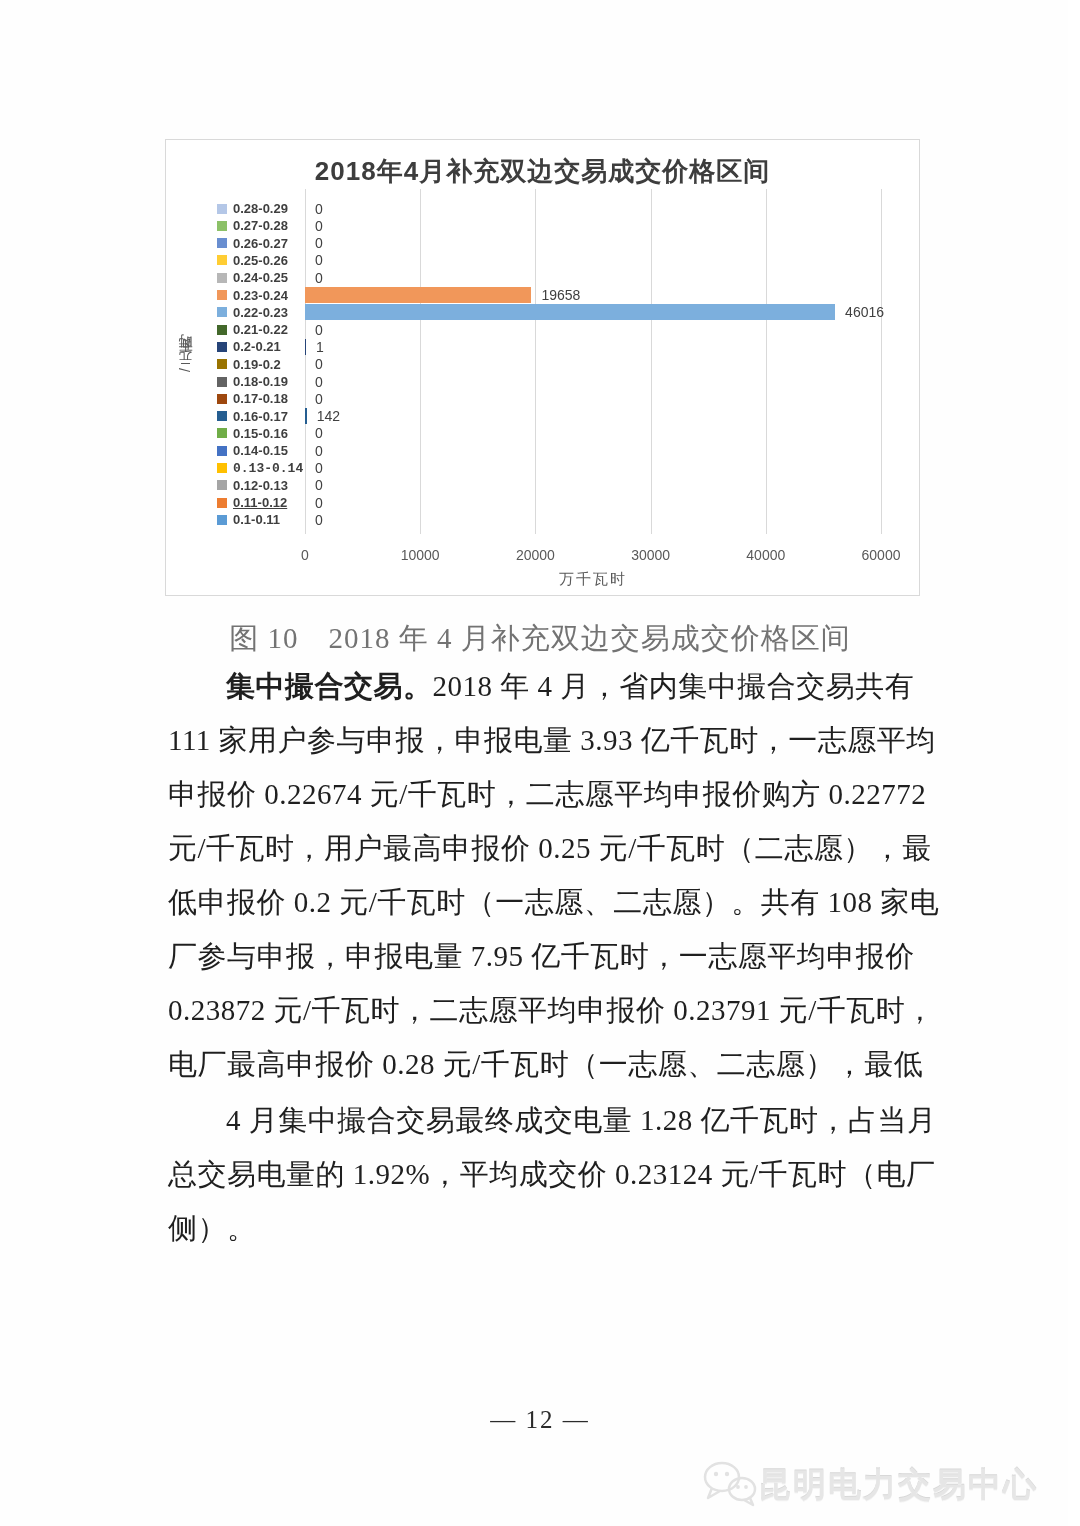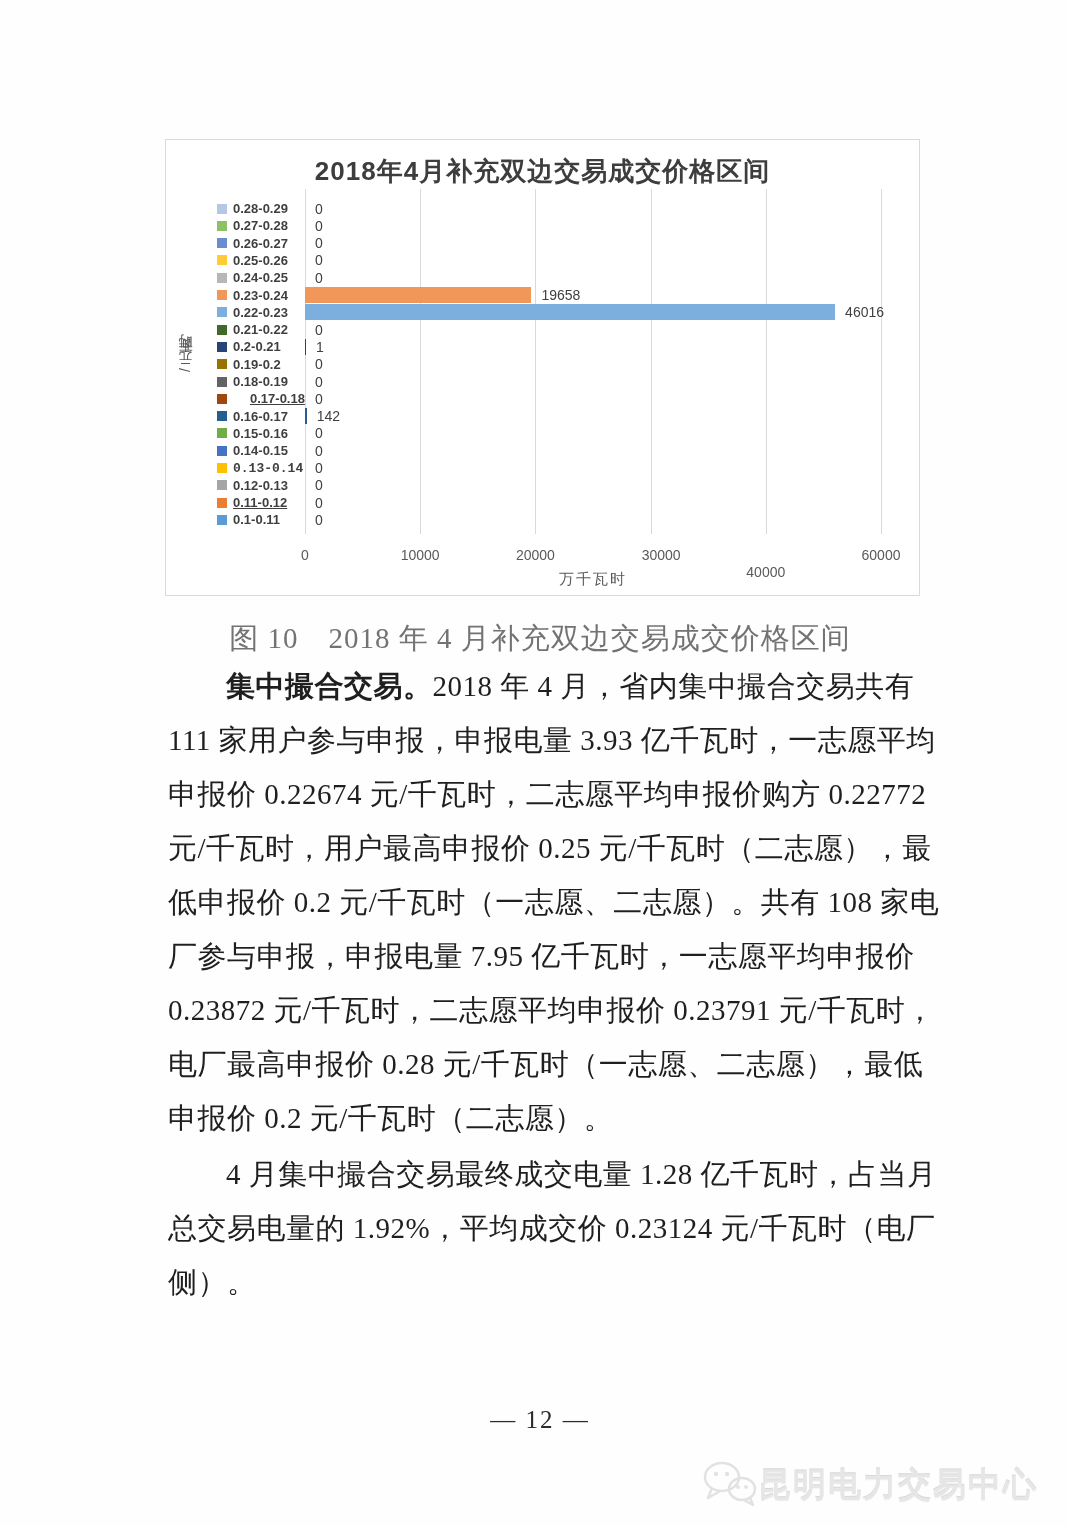--- a/index.html
+++ b/index.html
@@ -58,23 +58,23 @@
       </div>
       <div class="x-axis-title">万千瓦时</div>
 
     <div class="gridline" style="left: 139px;"></div>
         <div class="xtick" style="left: 109px;">0</div>
         <div class="gridline" style="left: 254.2px;"></div>
         <div class="xtick" style="left: 224.2px;">10000</div>
         <div class="gridline" style="left: 369.4px;"></div>
         <div class="xtick" style="left: 339.4px;">20000</div>
         <div class="gridline" style="left: 484.6px;"></div>
-        <div class="xtick" style="left: 454.6px; text-align: right;">30000</div>
+        <div class="xtick" style="left: 454.6px;">30000</div>
         <div class="gridline" style="left: 599.8px;"></div>
-        <div class="xtick" style="left: 569.8px; margin-top: 17px;">40000</div>
+        <div class="xtick" style="left: 569.8px;">40000</div>
         <div class="gridline" style="left: 715px;"></div>
         <div class="xtick" style="left: 685px;">60000</div>
         <div class="swatch" style="left: 51px; top: 63.5px; background: rgb(180, 199, 231);"></div>
         <div class="cat-label" style="left: 67px; top: 61px;">0.28-0.29</div>
         <div class="val-label" style="left: 149px; top: 60.5px;">0</div>
         <div class="swatch" style="left: 51px; top: 80.8px; background: rgb(140, 193, 104);"></div>
         <div class="cat-label" style="left: 67px; top: 78.3px;">0.27-0.28</div>
         <div class="val-label" style="left: 149px; top: 77.8px;">0</div>
         <div class="swatch" style="left: 51px; top: 98.1px; background: rgb(105, 142, 208);"></div>
         <div class="cat-label" style="left: 67px; top: 95.6px;">0.26-0.27</div>
@@ -100,21 +100,21 @@
         <div class="cat-label" style="left: 67px; top: 199.4px;">0.2-0.21</div>
         <div class="bar" style="left: 139px; top: 199px; width: 1px; background: rgb(38, 68, 120);"></div>
         <div class="val-label" style="left: 150px; top: 198.9px;">1</div>
         <div class="swatch" style="left: 51px; top: 219.2px; background: rgb(153, 115, 0);"></div>
         <div class="cat-label" style="left: 67px; top: 216.7px;">0.19-0.2</div>
         <div class="val-label" style="left: 149px; top: 216.2px;">0</div>
         <div class="swatch" style="left: 51px; top: 236.5px; background: rgb(99, 99, 99);"></div>
         <div class="cat-label" style="left: 67px; top: 234px;">0.18-0.19</div>
         <div class="val-label" style="left: 149px; top: 233.5px;">0</div>
         <div class="swatch" style="left: 51px; top: 253.8px; background: rgb(158, 72, 14);"></div>
-        <div class="cat-label" style="left: 84px; top: 251.3px; text-decoration: underline;">0.17-0.18</div>
+        <div class="cat-label" style="left: 67px; top: 251.3px;">0.17-0.18</div>
         <div class="val-label" style="left: 149px; top: 250.8px;">0</div>
         <div class="swatch" style="left: 51px; top: 271.1px; background: rgb(37, 94, 145);"></div>
         <div class="cat-label" style="left: 67px; top: 268.6px;">0.16-0.17</div>
         <div class="bar" style="left: 139px; top: 268.2px; width: 1.63584px; background: rgb(37, 94, 145);"></div>
         <div class="val-label" style="left: 150.636px; top: 268.1px;">142</div>
         <div class="swatch" style="left: 51px; top: 288.4px; background: rgb(112, 173, 71);"></div>
         <div class="cat-label" style="left: 67px; top: 285.9px;">0.15-0.16</div>
         <div class="val-label" style="left: 149px; top: 285.4px;">0</div>
         <div class="swatch" style="left: 51px; top: 305.7px; background: rgb(68, 114, 196);"></div>
         <div class="cat-label" style="left: 67px; top: 303.2px;">0.14-0.15</div>
@@ -140,21 +140,20 @@
     <div class="body-line indent">
       <span class="lead-bold">集中撮合交易。</span><span>2018 年 4 月，省内集中撮合交易共有</span>
     </div>
     <div class="body-line">111 家用户参与申报，申报电量 3.93 亿千瓦时，一志愿平均</div>
     <div class="body-line">申报价 0.22674 元/千瓦时，二志愿平均申报价购方 0.22772</div>
     <div class="body-line">元/千瓦时，用户最高申报价 0.25 元/千瓦时（二志愿），最</div>
     <div class="body-line">低申报价 0.2 元/千瓦时（一志愿、二志愿）。共有 108 家电</div>
     <div class="body-line">厂参与申报，申报电量 7.95 亿千瓦时，一志愿平均申报价</div>
     <div class="body-line">0.23872 元/千瓦时，二志愿平均申报价 0.23791 元/千瓦时，</div>
     <div class="body-line">电厂最高申报价 0.28 元/千瓦时（一志愿、二志愿），最低</div>
-    <div class="body-line">申报价 0.2 元/千瓦时（二志愿）。</div>
     <div class="body-line indent para2">4 月集中撮合交易最终成交电量 1.28 亿千瓦时，占当月</div>
     <div class="body-line">总交易电量的 1.92%，平均成交价 0.23124 元/千瓦时（电厂</div>
     <div class="body-line">侧）。</div>
   </div>
 
   <div class="page-number">— 12 —</div>
 
   <div class="watermark">
     <span>
       <svg width="58" height="50" viewBox="0 0 58 50">

